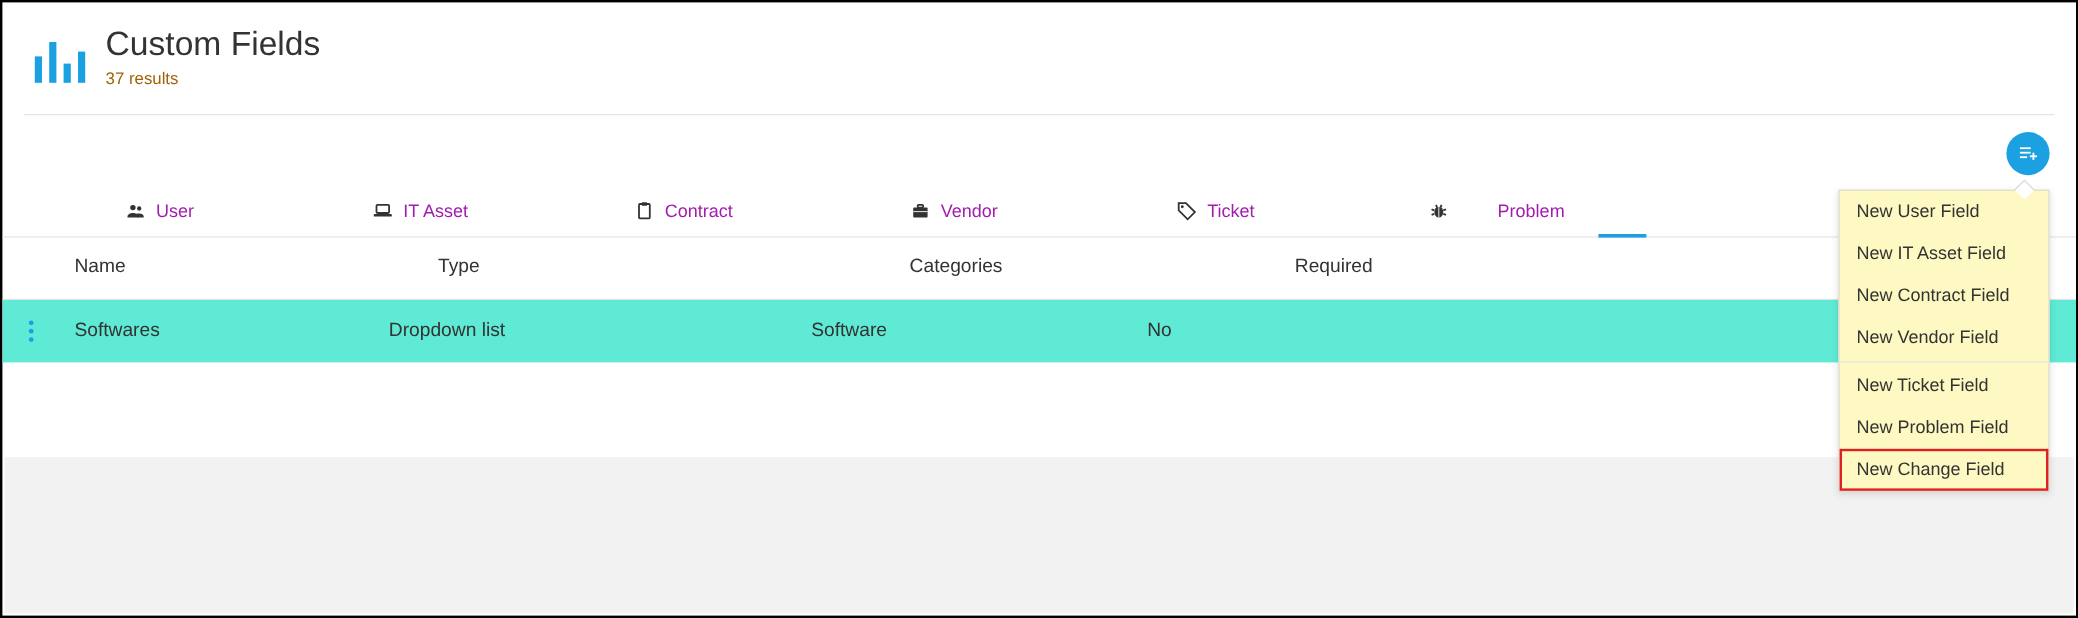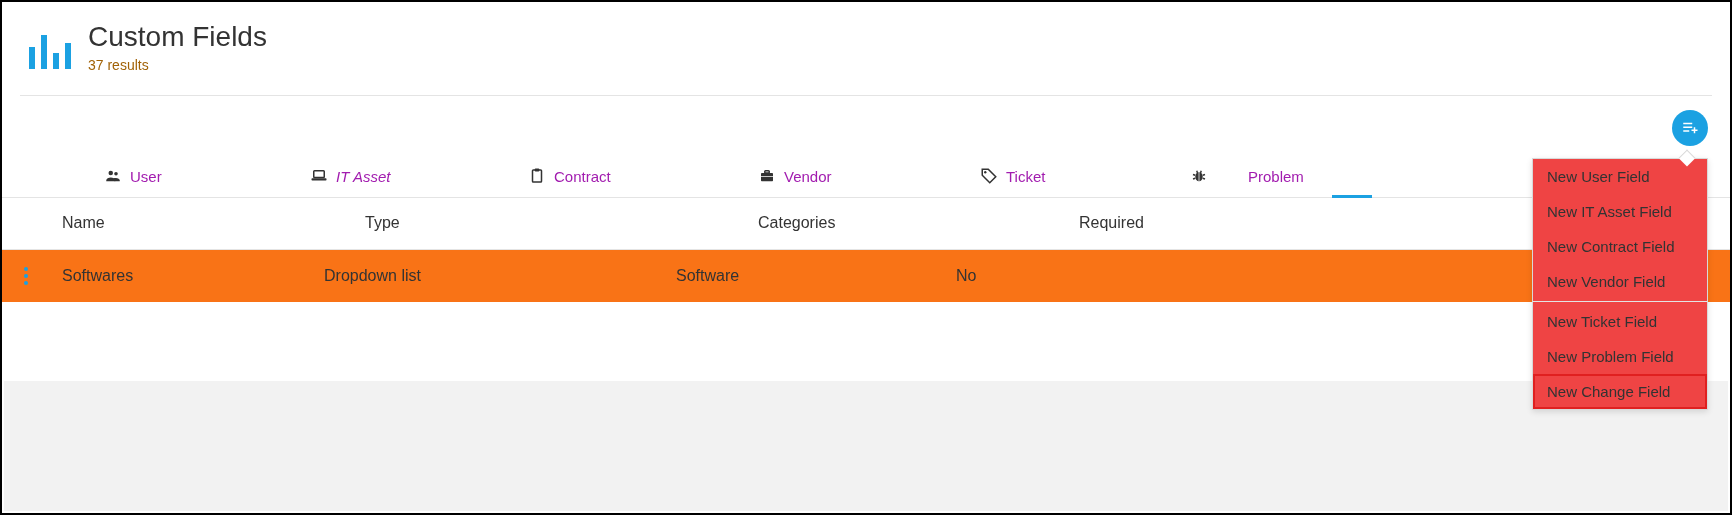--- a/index.html
+++ b/index.html
@@ -33,21 +33,21 @@
   .tab {
     display: flex; align-items: center; gap: 8px;
     color: #a21caf; font-size: 15px;
     padding: 0 12px; height: 42px;
     cursor: pointer;
     white-space: nowrap;
   }
   .tab-icon { width: 18px; height: 18px; fill: #333; flex: 0 0 auto; }
   
   .tab-user     { position: absolute; left: 90px; }
-  .tab-itasset  { position: absolute; left: 296px; font-style: italic; }
+  .tab-itasset  { position: absolute; left: 296px; }
   .tab-contract { position: absolute; left: 514px; }
   .tab-vendor   { position: absolute; left: 744px; }
   .tab-ticket   { position: absolute; left: 966px; }
   .tab-problem  { position: absolute; left: 1176px; gap: 40px; }
   .active-underline { position: absolute; left: 1330px; width: 40px; bottom: -1px; height: 3px; background: #1ba1e2; }
   
   .thead-row {
     display: flex; align-items: center;
     height: 52px;
     border-bottom: 1px solid #e4e4e4;
@@ -58,35 +58,35 @@
   .col-type   { width: 352px; }
   .col-cat    { width: 280px; }
   .col-req    { width: 300px; }
   
   .data-row {
     display: flex; align-items: center;
     height: 52px;
     padding: 0 18px 0 60px;
     font-size: 16px; color: #333;
     position: relative;
-    background: #f97316;
+    background: #5eead4;
   }
   .row-handle {
     position: absolute; left: 22px; top: 50%; transform: translateY(-50%);
     display: flex; flex-direction: column; gap: 3px;
     cursor: pointer;
   }
   .row-handle span { width: 4px; height: 4px; border-radius: 50%; background: #1ba1e2; display: block; }
   
   .footer-area { position: absolute; left: 2px; right: 2px; bottom: 2px; height: 130px; background: #f2f2f2; }
   
   .dropdown {
     position: absolute; right: 22px; top: 156px;
     width: 176px;
-    background: #ef4444;
+    background: #fef9c3;
     border: 1px solid #d9d9d9;
     box-shadow: 0 2px 6px rgba(0,0,0,0.12);
     z-index: 50;
     font-size: 15px;
   }
   .dropdown-pointer {
     position: absolute; top: -7px; right: 14px;
     width: 12px; height: 12px;
     background: #fff;
     border-left: 1px solid #d9d9d9;

